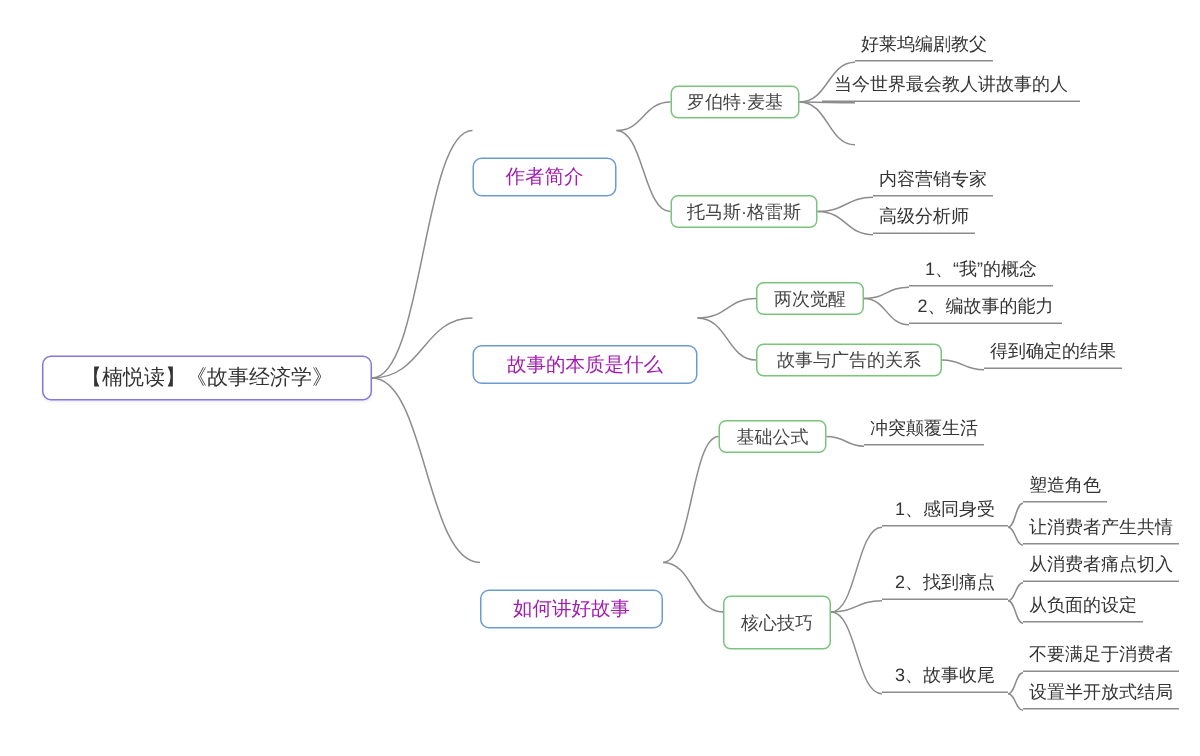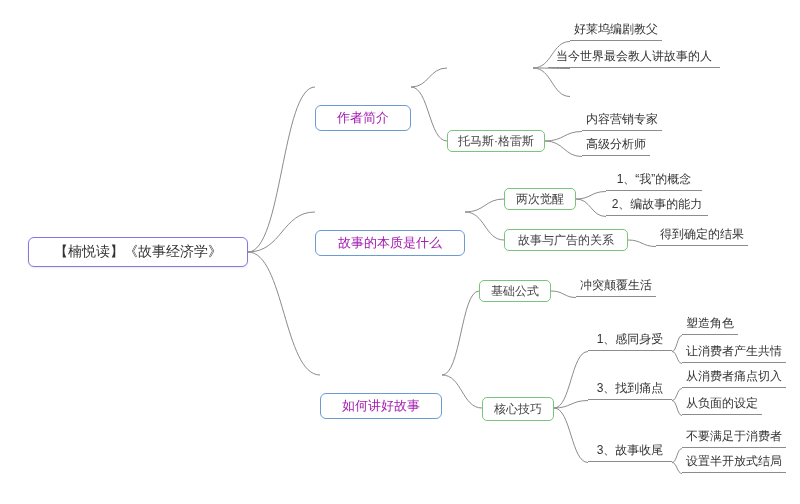--- a/index.html
+++ b/index.html
@@ -79,43 +79,44 @@
     <path class="link" d="M672 462.5 C677 462.5 677 448.5 682 448.5"></path>
     <path class="link" d="M672 462.5 C677 462.5 677 473.5 682 473.5"></path>
   </svg>
 
   <div class="node root" style="left:28px;top:237px;width:220px;height:30px">【楠悦读】《故事经济学》</div>
 
   <div class="node l1" style="left:315px;top:74px;width:96px;height:26px">作者简介</div>
   <div class="node l1" style="left:315px;top:199px;width:150px;height:26px">故事的本质是什么</div>
   <div class="node l1" style="left:320px;top:362px;width:122px;height:26px">如何讲好故事</div>
 
+  <div class="node l2" style="left:447px;top:57px;width:86px;height:22px">罗伯特·麦基</div>
   <div class="node l2" style="left:447px;top:130px;width:98px;height:22px">托马斯·格雷斯</div>
 
   <div class="node leaf" style="left:570px;top:24px;width:92px;height:17px">好莱坞编剧教父</div>
   <div class="node leaf" style="left:548px;top:51px;width:172px;height:17px">当今世界最会教人讲故事的人</div>
 
   <div class="node leaf" style="left:582px;top:114px;width:80px;height:17px">内容营销专家</div>
   <div class="node leaf" style="left:582px;top:139px;width:68px;height:17px">高级分析师</div>
 
   <div class="node l2" style="left:504px;top:188px;width:72px;height:22px">两次觉醒</div>
   <div class="node l2" style="left:504px;top:229px;width:124px;height:22px">故事与广告的关系</div>
 
   <div class="node leaf" style="left:606px;top:174px;width:96px;height:17px">1、“我”的概念</div>
   <div class="node leaf" style="left:606px;top:199px;width:102px;height:17px">2、编故事的能力</div>
 
   <div class="node leaf" style="left:656px;top:229px;width:92px;height:17px">得到确定的结果</div>
 
   <div class="node l2" style="left:479px;top:280px;width:72px;height:22px">基础公式</div>
-  <div class="node l2" style="left:482px;top:397px;width:72px;height:24px">核心技巧</div>
+  <div class="node l2" style="left:482px;top:397px;width:72px;height:36px">核心技巧</div>
 
   <div class="node leaf" style="left:576px;top:280px;width:80px;height:17px">冲突颠覆生活</div>
 
   <div class="node leaf" style="left:588px;top:334px;width:84px;height:17px">1、感同身受</div>
-  <div class="node leaf" style="left:588px;top:383px;width:84px;height:17px">3、找到痛点</div>
+  <div class="node leaf" style="left:588px;top:383px;width:84px;height:17px">2、找到痛点</div>
   <div class="node leaf" style="left:588px;top:445px;width:84px;height:17px">3、故事收尾</div>
 
   <div class="node leaf" style="left:682px;top:318px;width:56px;height:17px">塑造角色</div>
   <div class="node leaf" style="left:682px;top:346px;width:104px;height:17px">让消费者产生共情</div>
 
   <div class="node leaf" style="left:682px;top:371px;width:104px;height:17px">从消费者痛点切入</div>
   <div class="node leaf" style="left:682px;top:398px;width:80px;height:17px">从负面的设定</div>
 
   <div class="node leaf" style="left:682px;top:456px;width:104px;height:17px">设置半开放式结局</div>
   <div class="node leaf" style="left:682px;top:431px;width:104px;height:17px">不要满足于消费者</div>

